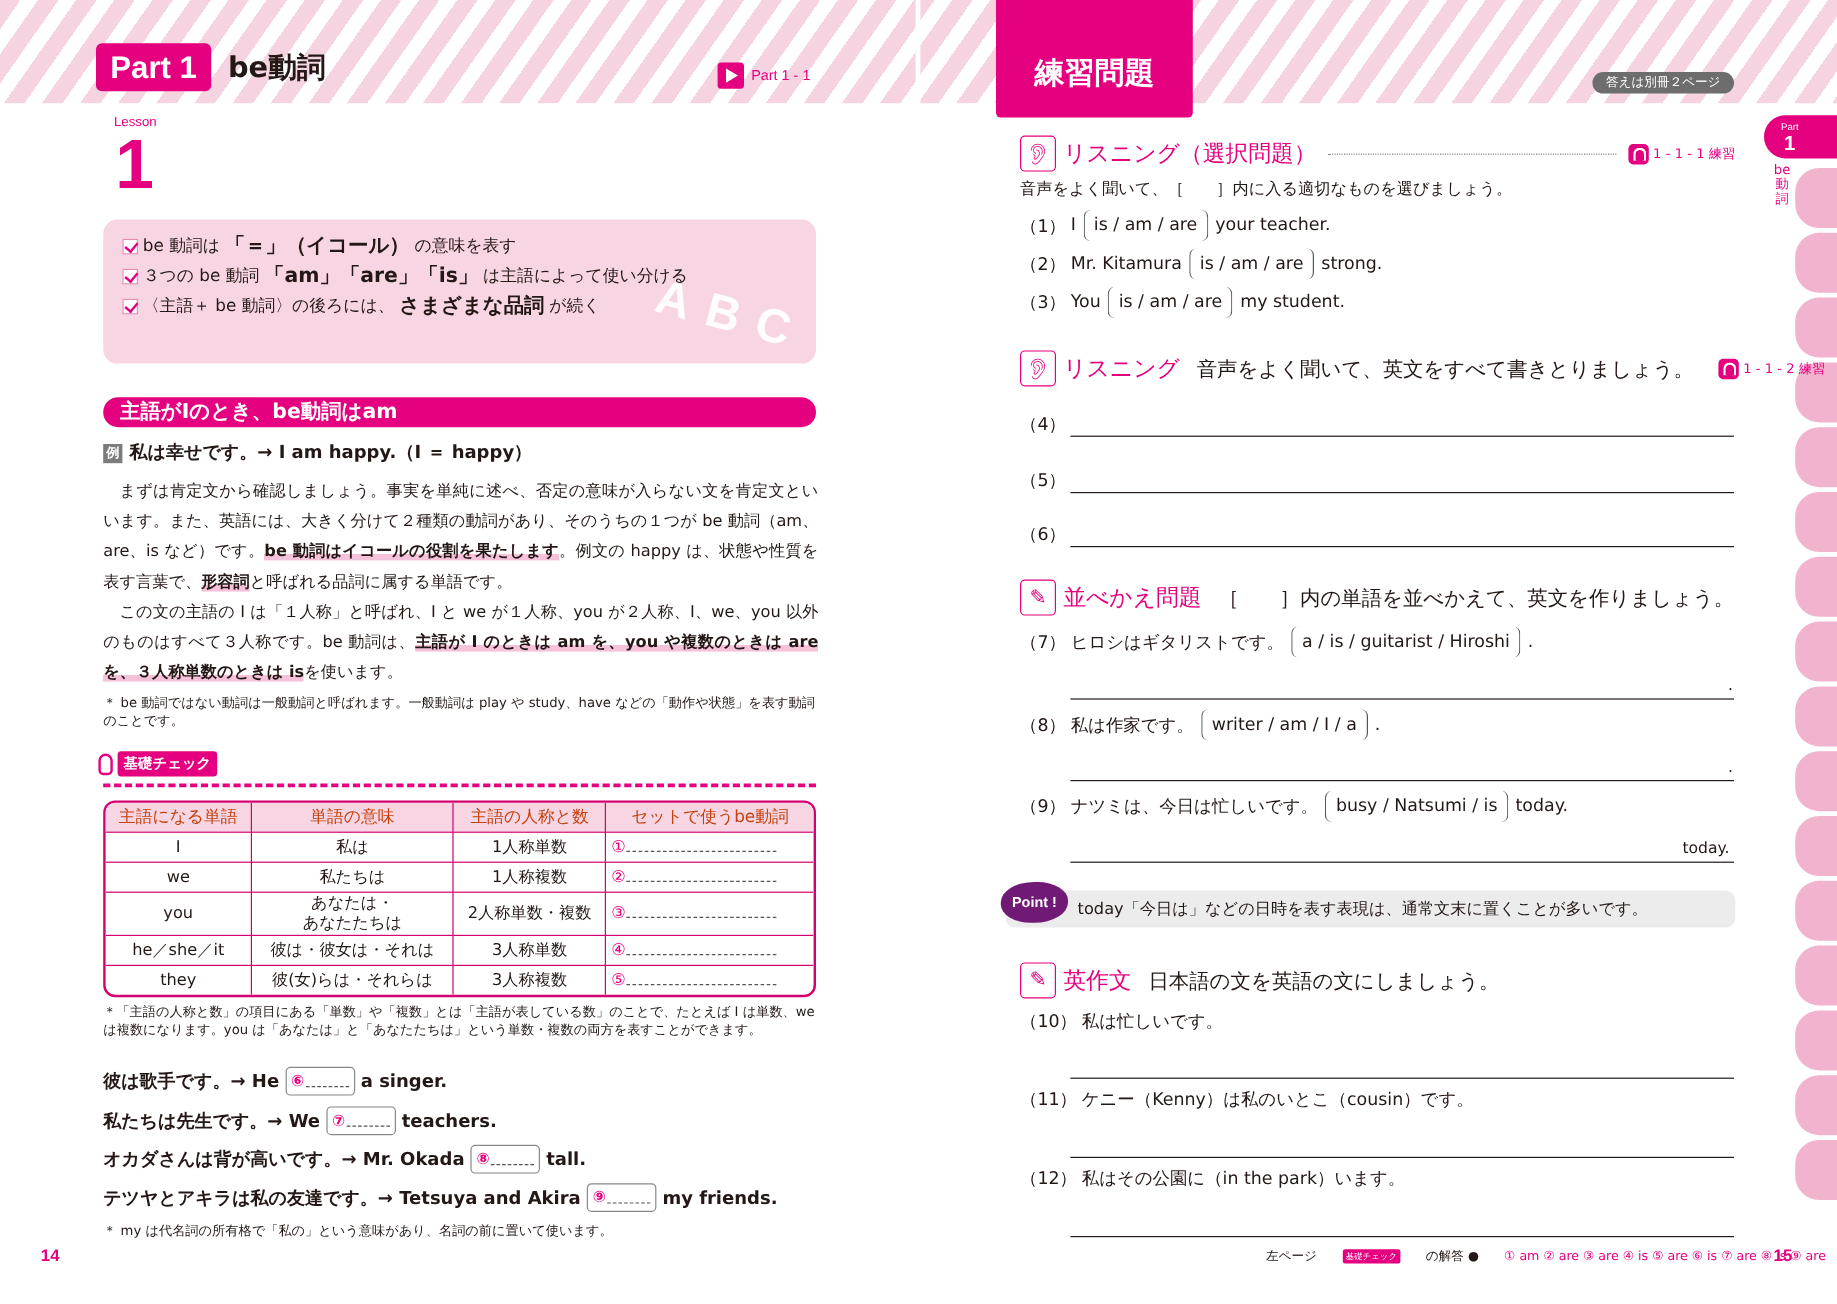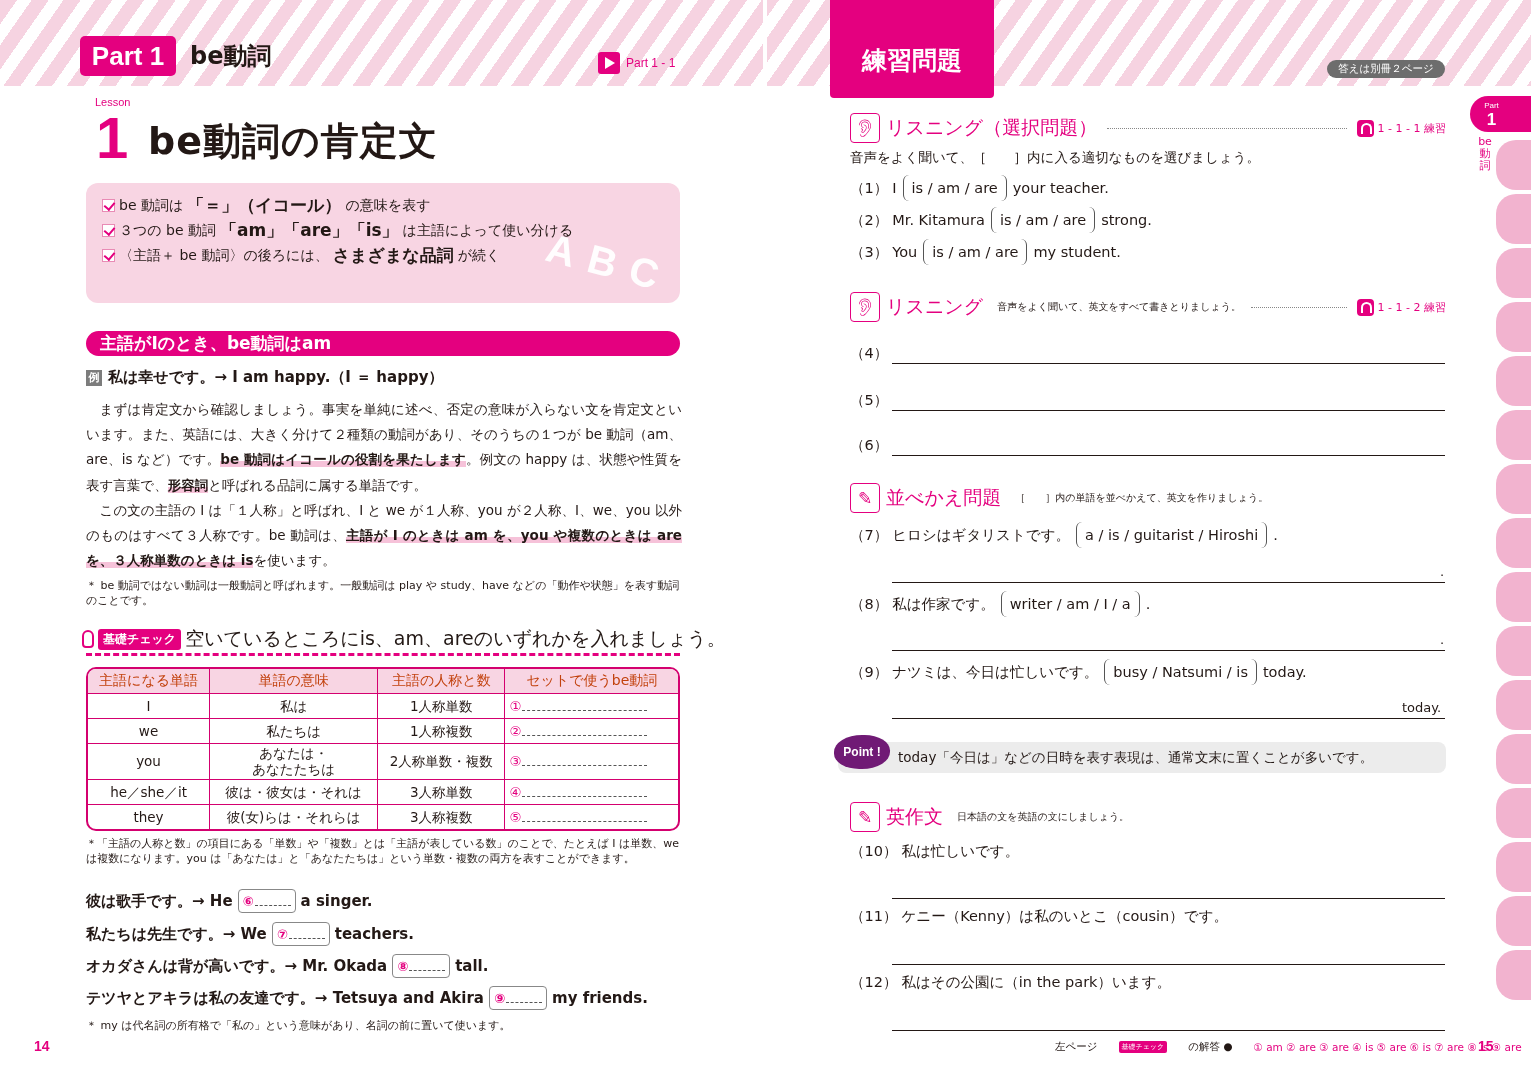--- a/index.html
+++ b/index.html
@@ -91,21 +91,21 @@
     background: #e4007f; border-radius: 0 0 4px 4px; color: #fff; font-size: 25px; font-weight: bold;
     display: flex; align-items: flex-end; justify-content: center; padding-bottom: 21px;
   }
   .answer-pill {
     position: absolute; left: 1327px; top: 60px; width: 118px; height: 18px; background: #6d6d6d; color: #fff;
     border-radius: 9px; font-size: 10.5px; display: flex; align-items: center; justify-content: center;
   }
   .q-head { position: absolute; left: 850px; display: flex; align-items: center; gap: 6px; width: 596px; }
   .q-icon { width: 30px; height: 30px; border: 1.5px solid #e4007f; border-radius: 4px; background: #fff; display: flex; align-items: center; justify-content: center; color: #e4007f; font-size: 17px; flex: none; }
   .q-title { font-size: 19px; color: #e4007f; white-space: nowrap; }
-  .q-inst { font-size: 10px; color: #231815; white-space: nowrap; margin-left: 8px; }
+  .q-inst { font-size: 17px; color: #231815; white-space: nowrap; margin-left: 8px; }
   .q-leader { flex: 1; border-top: 1px dotted #888; height: 0; margin: 0 4px; }
   .track { display: flex; align-items: center; gap: 4px; font-size: 11px; color: #e4007f; white-space: nowrap; }
   .headphone-icon { width: 17px; height: 17px; background: #e4007f; border-radius: 4px; position: relative; }
   .headphone-icon::after { content: ""; position: absolute; left: 4px; top: 3px; width: 7px; height: 9px; border: 2px solid #fff; border-bottom: none; border-radius: 6px 6px 0 0; }
 
   .r-line { position: absolute; left: 850px; font-size: 14.5px; display: flex; align-items: center; gap: 4px; white-space: nowrap; }
   .bracket { display: inline-flex; align-items: center; border-left: 1px solid #555; border-right: 1px solid #555; border-radius: 6px; padding: 0 8px; height: 26px; margin: 0 2px; }
   .write-line { position: absolute; height: 0; border-top: 1px solid #231815; }
   .line-end { position: absolute; font-size: 13px; }
 
@@ -130,21 +130,20 @@
   <div class="gutter"></div>
 
   <div class="part-badge">Part 1</div>
   <div class="part-title">be動詞</div>
   <div class="part-link">
     <div class="play-icon"></div>
     <span>Part 1 - 1</span>
   </div>
   <div class="lesson-label">Lesson</div>
   <div class="lesson-num">1</div>
-  <div class="lesson-title">be動詞の肯定文</div>
 
   <div class="keypoints">
     <div class="kp-item">
       <span class="check-icon"></span>
       <span>be 動詞は</span>
       <span class="big">「＝」（イコール）</span>
       <span>の意味を表す</span>
     </div>
     <div class="kp-item">
       <span class="check-icon"></span>
@@ -169,21 +168,20 @@
 
   <div class="body-text">
     <p><span>まずは肯定文から確認しましょう。事実を単純に述べ、否定の意味が入らない文を肯定文といいます。また、英語には、大きく分けて２種類の動詞があり、そのうちの１つが be 動詞（am、are、is など）です。</span><span class="hl">be 動詞はイコールの役割を果たします</span><span>。例文の happy は、状態や性質を表す言葉で、</span><span class="hl">形容詞</span><span>と呼ばれる品詞に属する単語です。</span></p>
     <p><span>この文の主語の I は「１人称」と呼ばれ、I と we が１人称、you が２人称、I、we、you 以外のものはすべて３人称です。be 動詞は、</span><span class="hl">主語が I のときは am を、you や複数のときは are を、３人称単数のときは is</span><span>を使います。</span></p>
   </div>
   <div class="note note1">＊ be 動詞ではない動詞は一般動詞と呼ばれます。一般動詞は play や study、have などの「動作や状態」を表す動詞のことです。</div>
 
   <div class="check-head">
     <span class="hand-icon"></span>
     <span class="check-tag">基礎チェック</span>
-    <span class="check-title">空いているところにis、am、areのいずれかを入れましょう。</span>
   </div>
   <div class="dash-line"></div>
 
   <div class="table-wrap">
     <table>
       <tbody>
           <tr>
         <th>主語になる単語</th>
         <th>単語の意味</th>
         <th>主語の人称と数</th>

